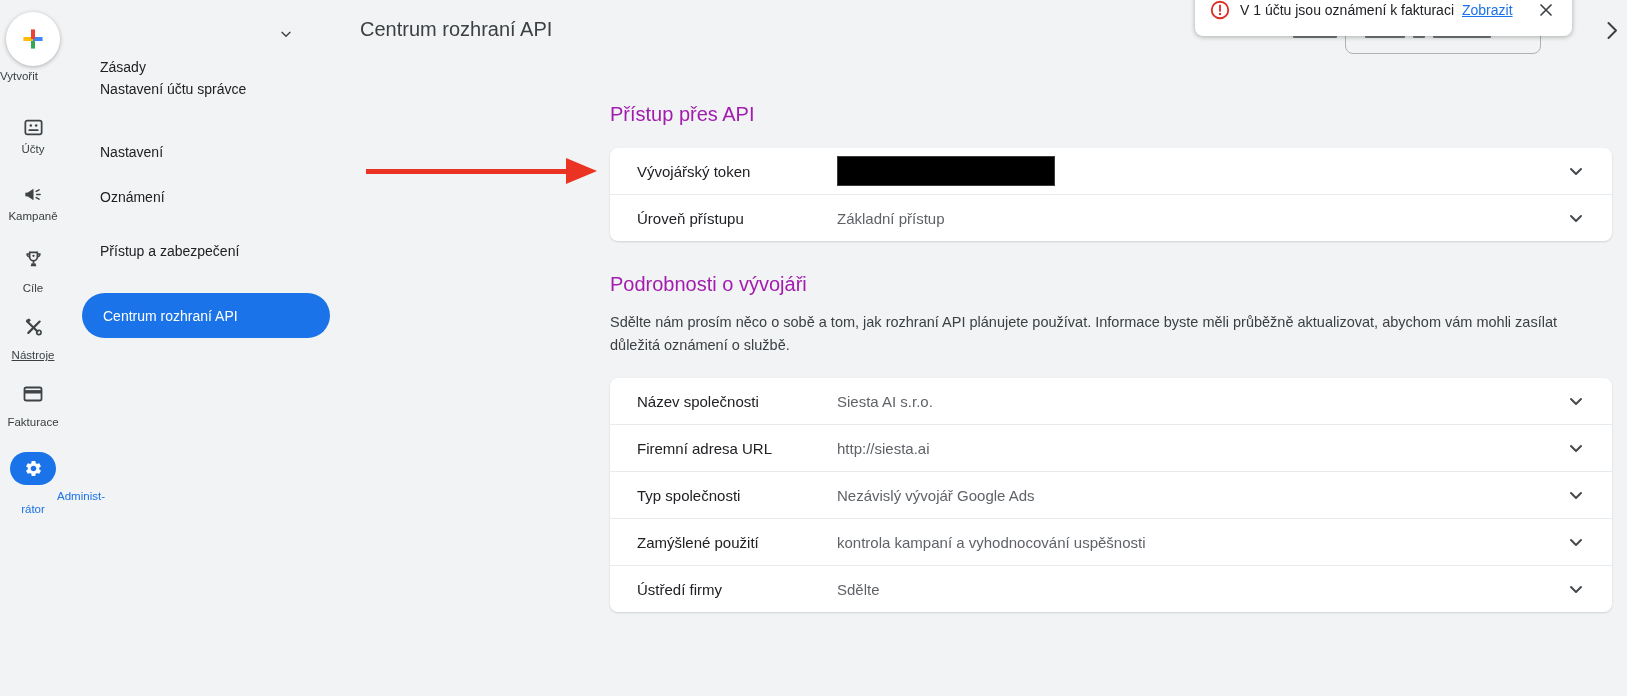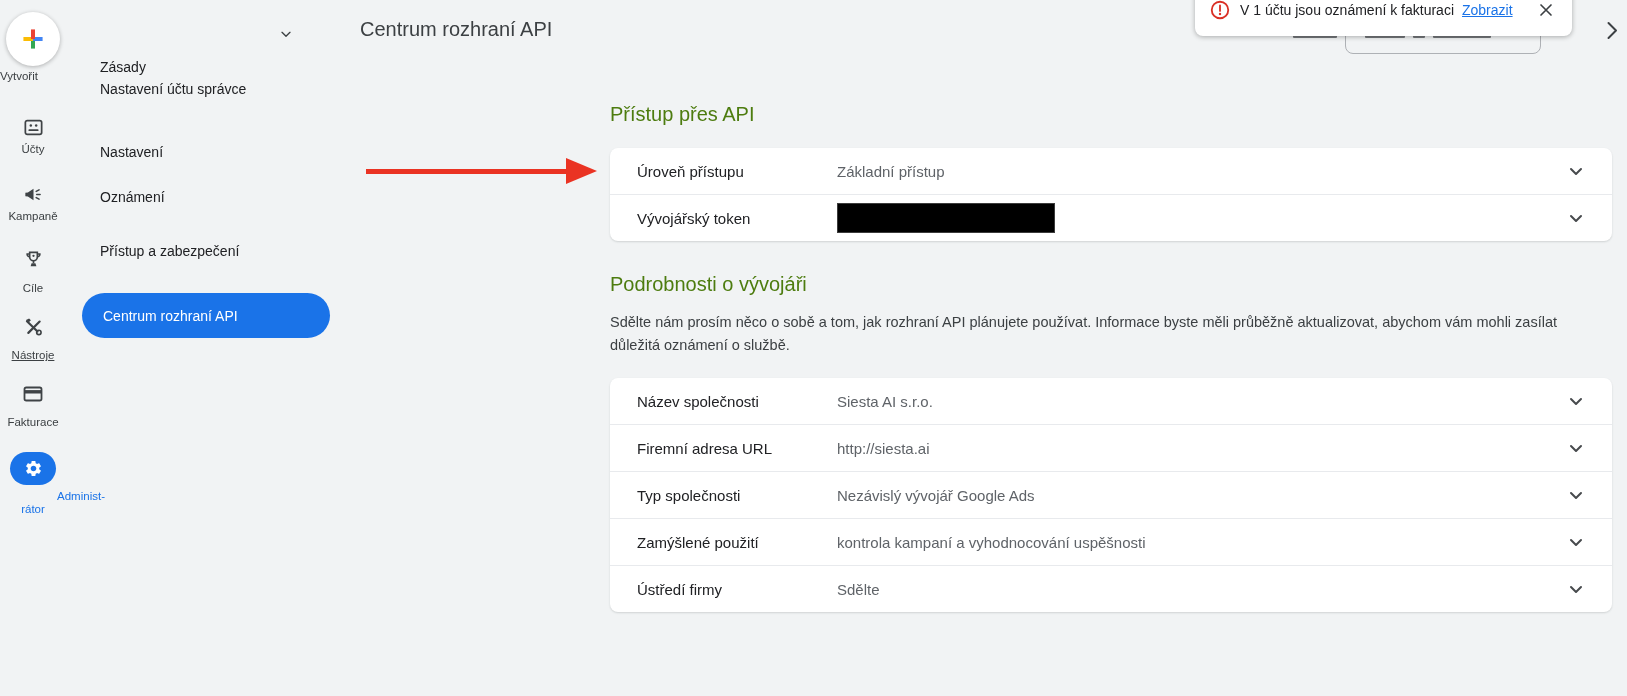--- a/index.html
+++ b/index.html
@@ -29,21 +29,21 @@
   }
   .subnav-chevron{position:absolute;left:278px;top:26px;cursor:pointer;}
   .subnav-pill{
     position:absolute;left:82px;top:293px;width:248px;height:45px;border-radius:22.5px;
     background:#1a73e8;color:#fff;display:flex;align-items:center;
     padding-left:21px;box-sizing:border-box;font-size:14px;cursor:pointer;
   }
   
   .page-title{position:absolute;left:360px;top:18px;font-size:20px;color:#3c4043;}
   
-  .section-heading{position:absolute;left:610px;font-size:20px;color:#4d7c0f;}
+  .section-heading{position:absolute;left:610px;font-size:20px;color:#a21caf;}
   .desc{
     position:absolute;left:610px;top:311px;width:948px;
     font-size:14.5px;line-height:23px;color:#3c4043;
   }
   .card{
     position:absolute;left:610px;width:1002px;background:#fff;border-radius:8px;
     box-shadow:0 1px 2px rgba(60,64,67,.18);
   }
   .row{position:relative;height:46px;display:flex;align-items:center;cursor:pointer;}
   .row + .row{border-top:1px solid #e8eaed;}
@@ -217,37 +217,37 @@
     </span>
   </div>
 
   <div class="section-heading" style="top:103px;">Přístup přes API</div>
 
   <div class="arrow-line"></div>
   <div class="arrow-head"></div>
 
   <div class="card" style="top:148px;">
     <div class="row">
+      <span class="row-label">Vývojářský token</span>
+      <span class="redaction"></span>
+      <span class="row-chevron">
+        <svg width="24" height="24" viewBox="0 0 24 24" fill="none">
+          <path d="M7 10l5 5 5-5" stroke="#474a4d" stroke-width="2" stroke-linecap="round" stroke-linejoin="round"></path>
+        </svg>
+      </span>
+    </div>
+    <div class="row">
       <span class="row-label">Úroveň přístupu</span>
       <span class="row-value">Základní přístup</span>
       <span class="row-chevron">
         <svg width="24" height="24" viewBox="0 0 24 24" fill="none">
           <path d="M7 10l5 5 5-5" stroke="#474a4d" stroke-width="2" stroke-linecap="round" stroke-linejoin="round"></path>
         </svg>
       </span>
     </div>
-    <div class="row">
-      <span class="row-label">Vývojářský token</span>
-      <span class="redaction"></span>
-      <span class="row-chevron">
-        <svg width="24" height="24" viewBox="0 0 24 24" fill="none">
-          <path d="M7 10l5 5 5-5" stroke="#474a4d" stroke-width="2" stroke-linecap="round" stroke-linejoin="round"></path>
-        </svg>
-      </span>
-    </div>
   </div>
 
   <div class="section-heading" style="top:273px;">Podrobnosti o vývojáři</div>
   <div class="desc">Sdělte nám prosím něco o sobě a tom, jak rozhraní API plánujete používat. Informace byste měli průběžně aktualizovat, abychom vám mohli zasílat důležitá oznámení o službě.</div>
 
   <div class="card" style="top:378px;">
     <div class="row">
       <span class="row-label">Název společnosti</span>
       <span class="row-value">Siesta AI s.r.o.</span>
       <span class="row-chevron">

